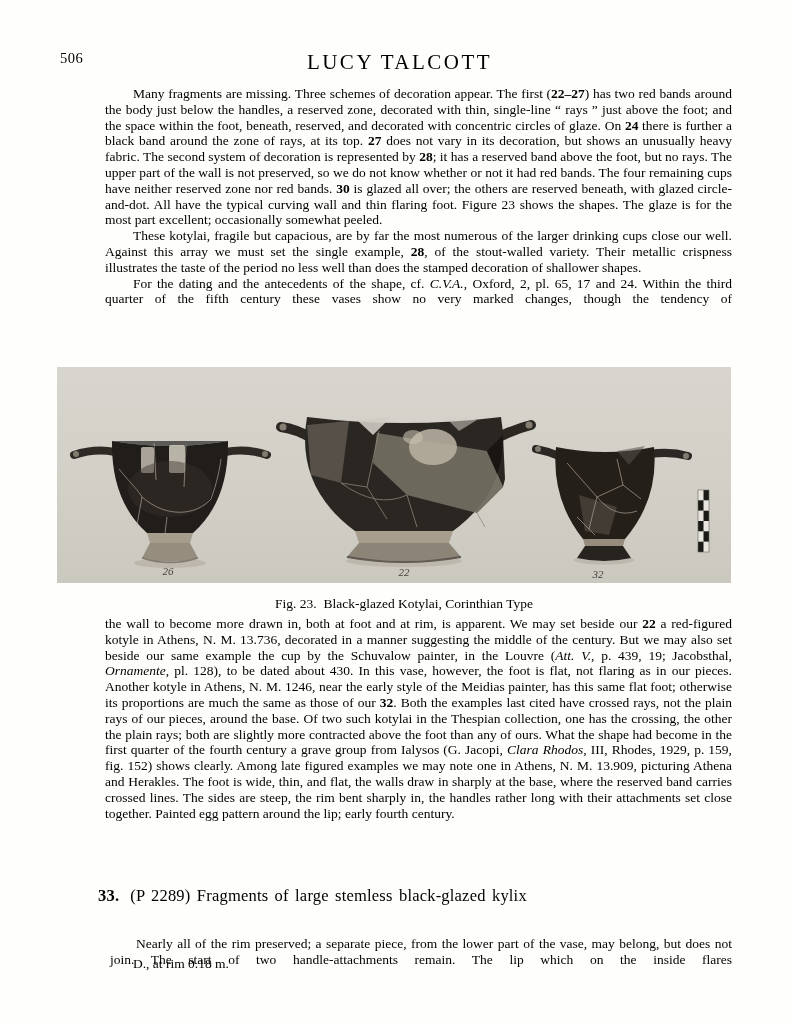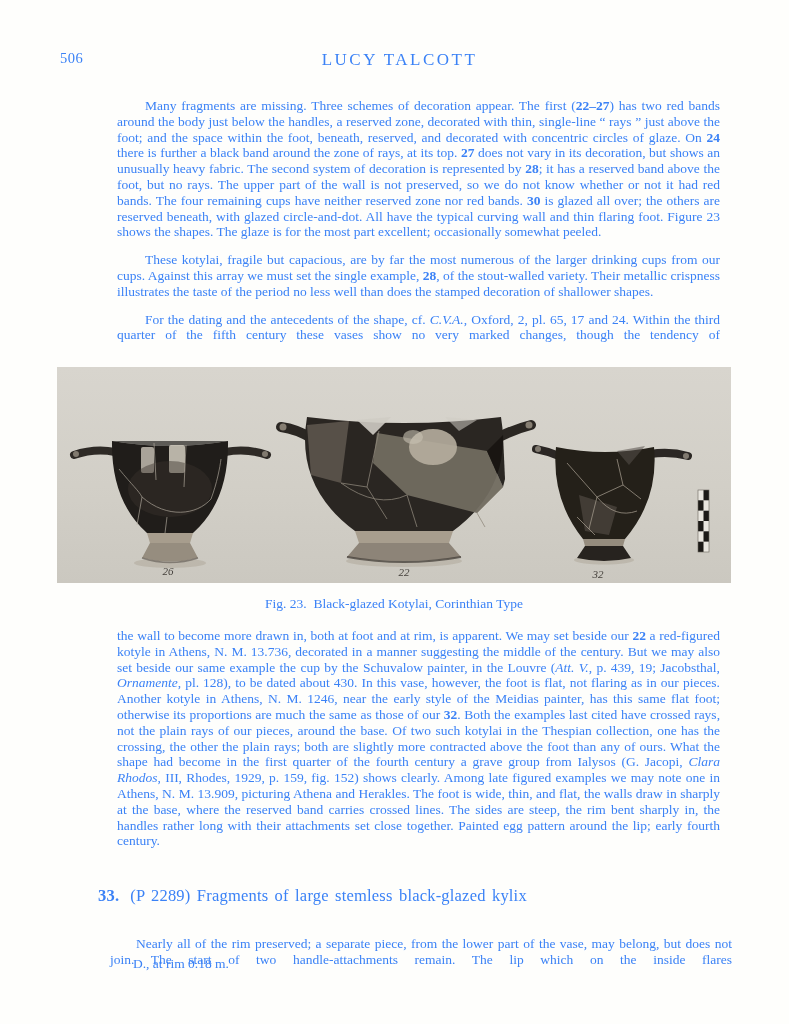--- a/index.html
+++ b/index.html
@@ -1,44 +1,44 @@
 <!DOCTYPE html>
 <html><head>
 <meta charset="utf-8">
 <style>
   html,body { margin:0; padding:0; background:#ffffff; }
   .page {
     position:relative; width:789px; height:1024px; overflow:hidden;
     background:#fefefc;
     font-family:"Liberation Serif","DejaVu Serif",serif;
-    color:#3b82f6;
+    color:#000000;
   }
   .pagenum {
     position:absolute; left:60px; top:50px;
     font-size:14.5px; letter-spacing:0.5px;
   }
   .runhead {
     position:absolute; left:0; right:4px; top:50px;
-    text-align:center; font-size:17px; letter-spacing:2.5px;margin-left:14px;
+    text-align:center; font-size:21px; letter-spacing:2.5px;margin-left:14px;
   }
   .textblock {
     position:absolute; left:105px; width:627px;
     font-size:13.5px; line-height:15.8px;
     text-align:justify;
   }
   .tb1 { top:86px; }
   .tb2 { top:616px; }
-  .textblock p { margin:12px; text-indent:28px; }
+  .textblock p { margin:0; text-indent:28px; }
   .textblock p.cont { text-indent:0; }
   .textblock p.jlast { text-align-last: justify; }
   .figure {
     position:absolute; left:57px; top:367px; width:674px; height:172px;
   }
   .caption {
-    position:absolute; left:57px; top:596px; width:674px;
+    position:absolute; left:67px; top:596px; width:674px;
     text-align:center; font-size:13.5px; white-space:pre-wrap;
   }
   .entry-head {
     position:absolute; left:62px; top:886px;
     font-size:16.5px; letter-spacing:0.2px; word-spacing:2px;
   }
   .entry-head .enum { font-weight:700; margin-right:11px;margin-left:36px; }
   .entry-dims {
     position:absolute; left:133px; top:916px; font-size:13.5px;margin-top:40px;
   }
@@ -52,21 +52,21 @@
 </head>
 <body>
 
 <div class="page">
 
   <div class="pagenum">506</div>
   <div class="runhead">LUCY TALCOTT</div>
 
   <div class="textblock tb1">
     <p><span>Many fragments are missing.  Three schemes of decoration appear.  The first (</span><span style="font-weight: 700;">22–27</span><span>) has two red bands around the body just below the handles, a reserved zone, decorated with thin, single-line “ rays ” just above the foot; and the space within the foot, beneath, reserved, and decorated with concentric circles of glaze.  On </span><span style="font-weight: 700;">24</span><span> there is further a black band around the zone of rays, at its top.  </span><span style="font-weight: 700;">27</span><span> does not vary in its decoration, but shows an unusually heavy fabric.  The second system of decoration is represented by </span><span style="font-weight: 700;">28</span><span>; it has a reserved band above the foot, but no rays.  The upper part of the wall is not preserved, so we do not know whether or not it had red bands.  The four remaining cups have neither reserved zone nor red bands.  </span><span style="font-weight: 700;">30</span><span> is glazed all over; the others are reserved beneath, with glazed circle-and-dot.  All have the typical curving wall and thin flaring foot.  Figure 23 shows the shapes.  The glaze is for the most part excellent; occasionally somewhat peeled.</span></p>
-    <p><span>These kotylai, fragile but capacious, are by far the most numerous of the larger drinking cups from our cups.  Against this array we must set the single example, </span><span style="font-weight: 700;">28</span><span>, of the stout-walled variety.  Their metallic crispness illustrates the taste of the period no less well than does the stamped decoration of shallower shapes.</span></p>
+    <p><span>These kotylai, fragile but capacious, are by far the most numerous of the larger drinking cups close our well.  Against this array we must set the single example, </span><span style="font-weight: 700;">28</span><span>, of the stout-walled variety.  Their metallic crispness illustrates the taste of the period no less well than does the stamped decoration of shallower shapes.</span></p>
     <p class="jlast"><span>For the dating and the antecedents of the shape, cf. </span><span style="font-style: italic;">C.V.A.</span><span>, Oxford, 2, pl. 65, 17 and 24.  Within the third quarter of the fifth century these vases show no very marked changes, though the tendency of</span></p>
   </div>
 
   <div class="figure">
     <svg viewBox="0 0 674 216" width="674" height="216" xmlns="http://www.w3.org/2000/svg">
       <defs>
         <linearGradient id="bg" x1="0" y1="0" x2="0" y2="1">
           <stop offset="0" stop-color="#d8d5ce"></stop>
           <stop offset="0.55" stop-color="#d2cfc7"></stop>
           <stop offset="1" stop-color="#cbc8c0"></stop>

